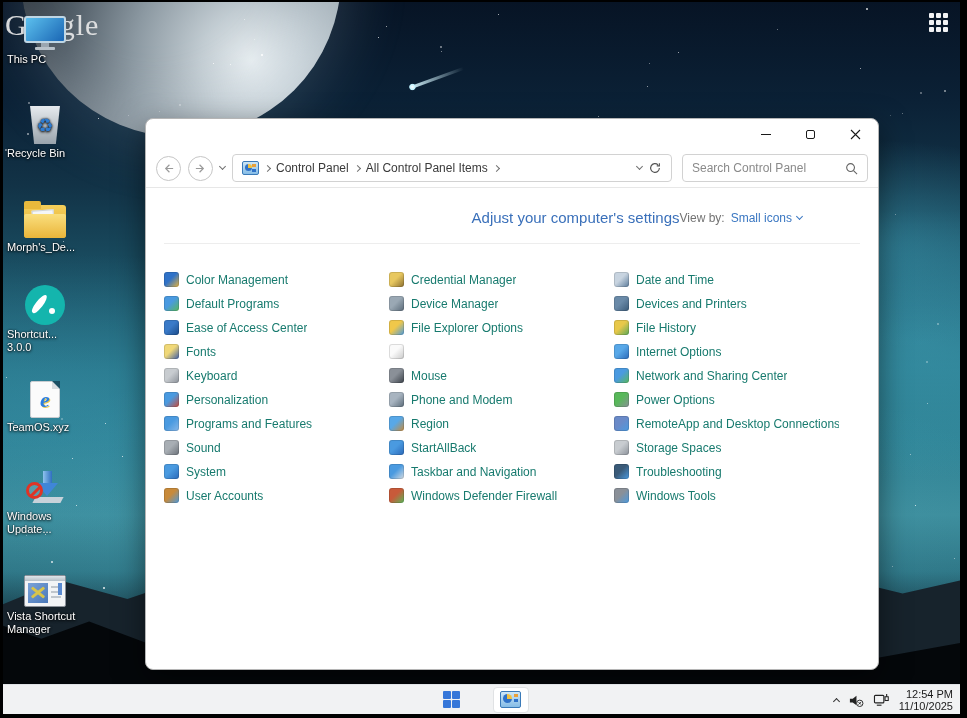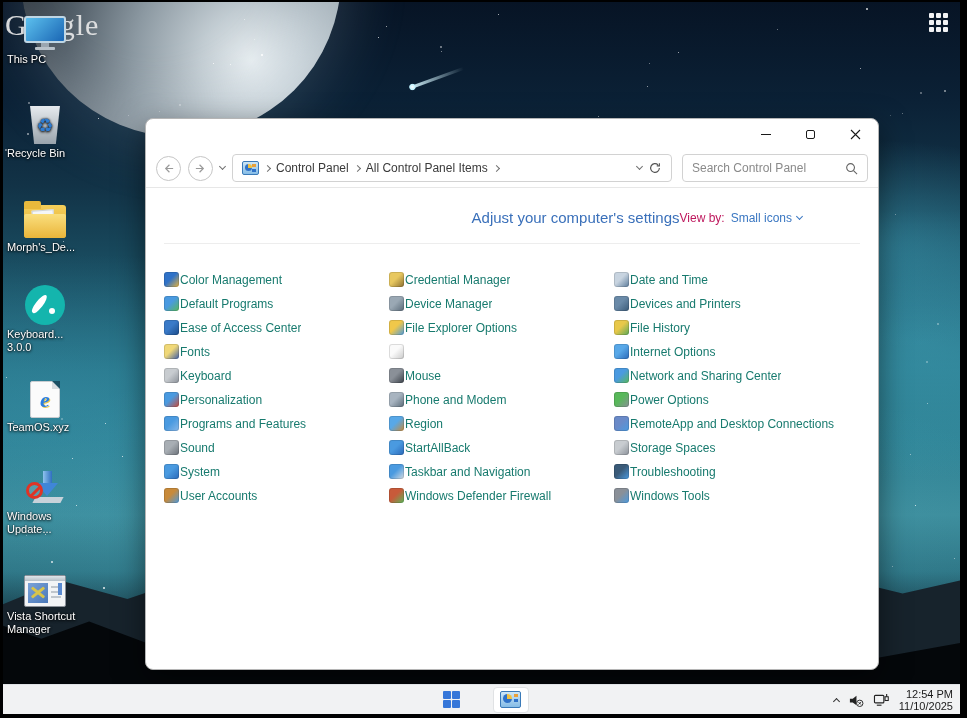--- a/index.html
+++ b/index.html
@@ -113,26 +113,26 @@
   .cpicon::after { content:""; position:absolute; right:2px; top:2px; width:4px; height:3px; background:#e8a03a;
     box-shadow:0 5px 0 #2f72c8; }
   .searchbox { width:186px; height:28px; margin-left:3px; border:1px solid #d2d2d2; border-radius:4px; flex:none;
     display:flex; align-items:center; padding:0 9px; font-size:12px; color:#8a8a8a; }
   .nav-divider { height:1px; background:#e7e7e7; }
 
   .content { padding:0 18px; }
   .content-header { display:flex; justify-content:flex-end; align-items:center; padding:21px 58px 17px 0; }
   .page-title { font-size:15px; color:var(--title,#3a70ba); }
   .viewby { display:flex; align-items:center; gap:6px; font-size:12px; }
-  .viewby .lbl { color:#be185d; }
+  .viewby .lbl { color:#737373; }
   .viewby .val { color:var(--viewby,#3a77c2); display:flex; align-items:center; gap:5px; }
   .header-divider { height:1px; background:#ededed; margin-right:0; }
 
   .items-grid { display:grid; grid-template-columns:225px 225px 225px; row-gap:9px; margin-top:28px; }
-  .cp-item { display:flex; align-items:center; gap:1px; height:15px; font-size:12px; color:var(--link,#177a6e); cursor:pointer; }
+  .cp-item { display:flex; align-items:center; gap:7px; height:15px; font-size:12px; color:var(--link,#177a6e); cursor:pointer; }
   .cp-item .chip { width:15px; height:15px; border-radius:3px; flex:none; box-shadow:inset 0 0 0 1px rgba(0,0,0,.12); }
   .cp-item .cp-label { white-space:nowrap; overflow:hidden; }
 
   
   .taskbar { position:absolute; left:0; right:0; bottom:0; height:30px; z-index:6;
     background:rgba(246,247,248,.98); border-top:1px solid rgba(220,223,226,.8);
     display:flex; align-items:center; justify-content:center; gap:24px; }
   .tb-btn { height:26px; display:flex; align-items:center; justify-content:center; border-radius:4px; }
   .tb-start { width:34px; }
   .start-logo { display:grid; grid-template-columns:8px 8px; grid-template-rows:8px 8px; gap:1.5px; }
@@ -357,21 +357,21 @@
       </div>
     <div>Morph's_De...</div>
   </div>
   <div class="dicon" style="top:281px">
     <div class="art">
         <div class="i-secureux">
           <div class="brush"></div>
           <div class="tip"></div>
         </div>
       </div>
-    <div>Keyboard...</div>
+    <div>Shortcut...</div>
     <div>3.0.0</div>
   </div>
   <div class="dicon" style="top:374px">
     <div class="art">
         <div class="i-page">
           <div class="fold"></div>
           <span class="eltr">e</span>
         </div>
       </div>
     <div>TeamOS.xyz</div>

